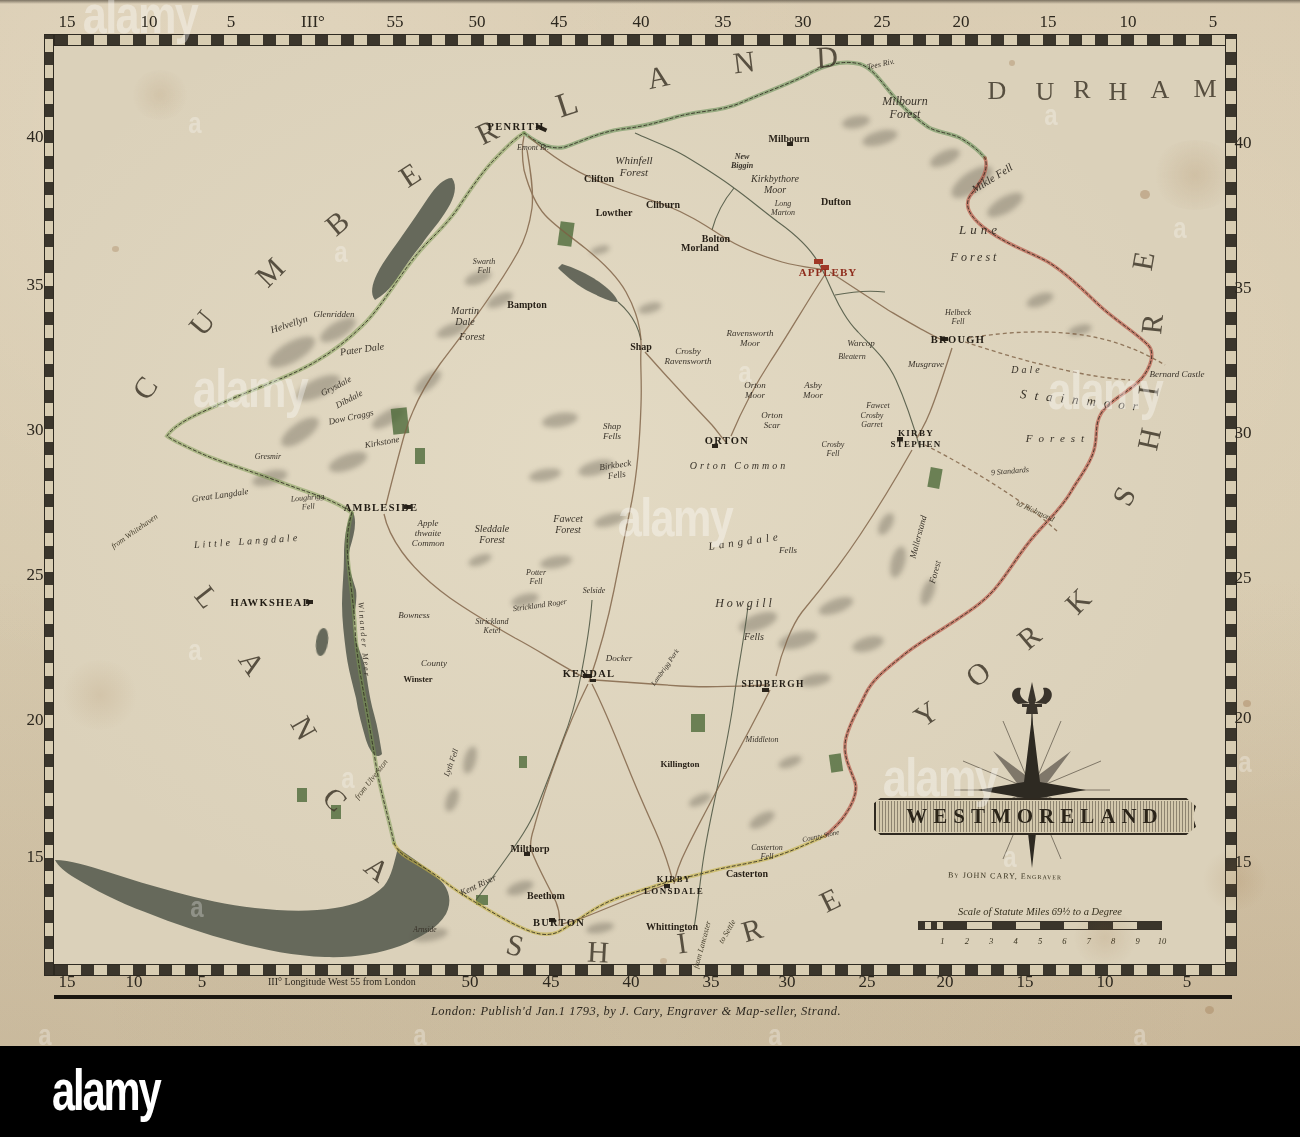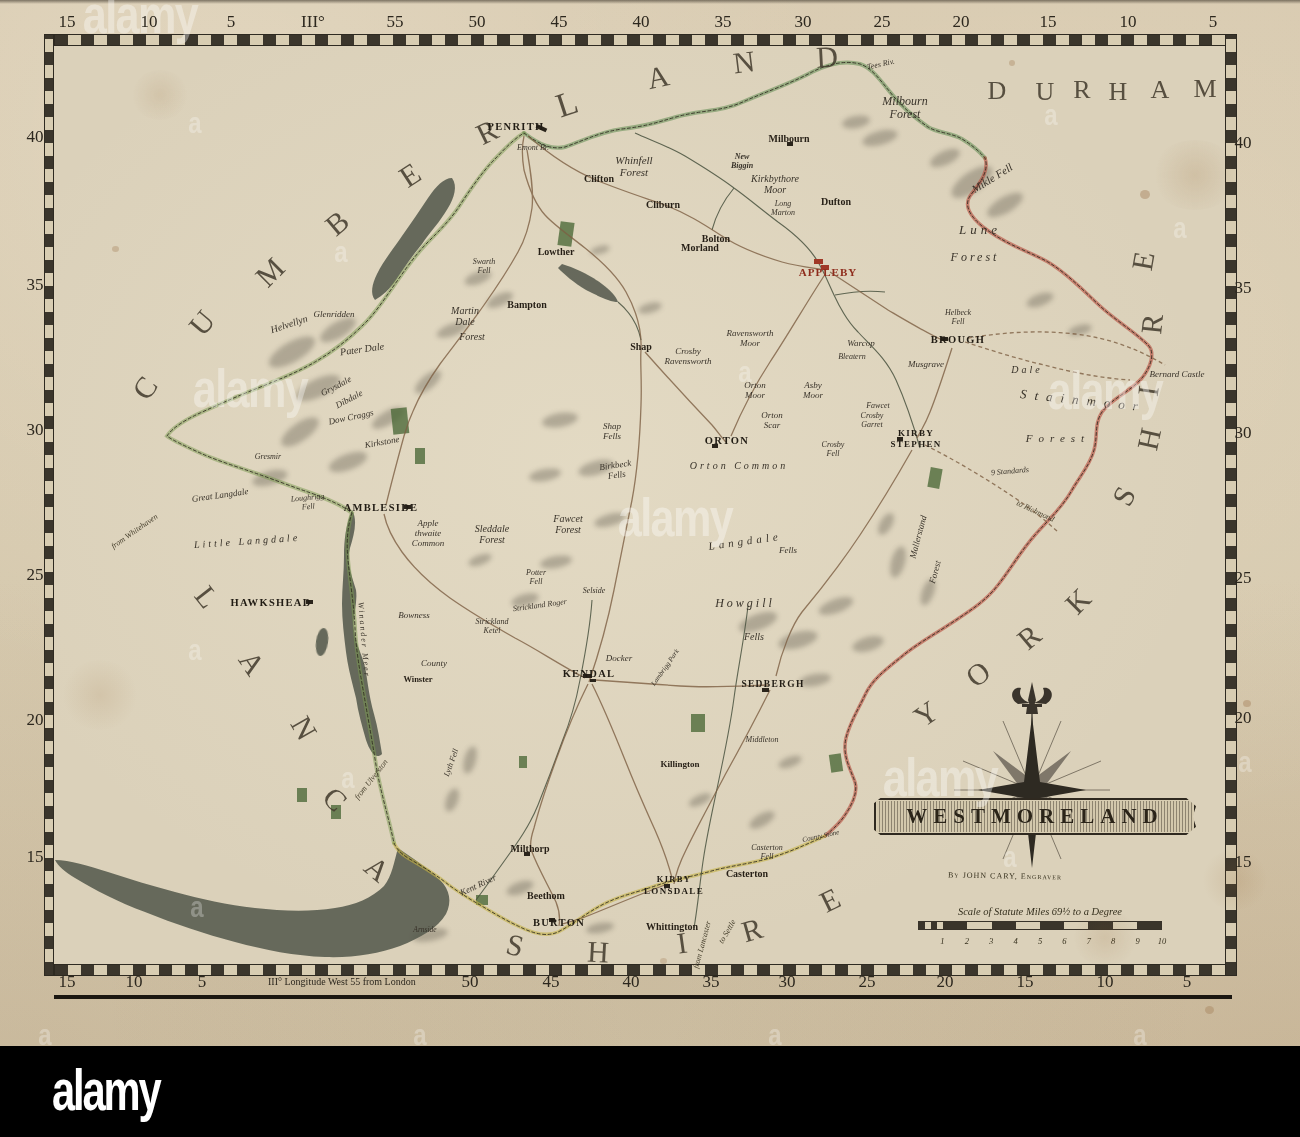--- a/index.html
+++ b/index.html
@@ -290,21 +290,21 @@
       <div class="lbl lbl-town2" style="left: 546px; top: 896px; transform: translate(-50%, -50%);">Beethom</div>
       <div class="lbl lbl-town2" style="left: 672px; top: 927px; transform: translate(-50%, -50%);">Whittington</div>
       <div class="lbl lbl-town2" style="left: 747px; top: 874px; transform: translate(-50%, -50%);">Casterton</div>
       <div class="lbl lbl-town2" style="left: 789px; top: 139px; transform: translate(-50%, -50%);">Milbourn</div>
       <div class="lbl lbl-town2" style="left: 836px; top: 202px; transform: translate(-50%, -50%);">Dufton</div>
       <div class="lbl lbl-town2" style="left: 716px; top: 239px; transform: translate(-50%, -50%);">Bolton</div>
       <div class="lbl lbl-town2" style="left: 700px; top: 248px; transform: translate(-50%, -50%);">Morland</div>
       <div class="lbl lbl-town2" style="left: 527px; top: 305px; transform: translate(-50%, -50%);">Bampton</div>
       <div class="lbl lbl-town2" style="left: 641px; top: 347px; transform: translate(-50%, -50%);">Shap</div>
       <div class="lbl lbl-town2" style="left: 599px; top: 179px; transform: translate(-50%, -50%);">Clifton</div>
-      <div class="lbl lbl-town2" style="left: 556px; top: 213px; transform: translate(-50%, -50%); margin-top: 39px;">Lowther</div>
+      <div class="lbl lbl-town2" style="left: 614px; top: 213px; transform: translate(-50%, -50%);">Lowther</div>
       <div class="lbl lbl-town2" style="left: 663px; top: 205px; transform: translate(-50%, -50%);">Cliburn</div>
       <div class="lbl lbl-town2" style="left: 418px; top: 680px; font-size: 8.5px; transform: translate(-50%, -50%);">Winster</div>
       <div class="lbl lbl-scr" style="left: 434px; top: 663px; transform: translate(-50%, -50%);">County</div>
       <div class="lbl lbl-scr" style="left: 414px; top: 615px; transform: translate(-50%, -50%);">Bowness</div>
       <div class="lbl lbl-town2" style="left: 680px; top: 764px; font-size: 9px; transform: translate(-50%, -50%);">Killington</div>
       <div class="lbl lbl-scr" style="left: 762px; top: 740px; font-size: 8px; transform: translate(-50%, -50%);">Middleton</div>
       <div class="lbl lbl-scr" style="left: 533px; top: 148px; font-size: 8px; transform: translate(-50%, -50%);">Emont Br.</div>
       <div class="lbl lbl-scr" style="left: 634px; top: 166px; font-size: 11px; transform: translate(-50%, -50%);">Whinfell
 Forest</div>
       <div class="lbl lbl-scr" style="left: 775px; top: 184px; font-size: 10px; transform: translate(-50%, -50%);">Kirkbythore
@@ -425,20 +425,21 @@
       <div class="scale-num" style="left: 991.2px;">3</div>
       <div class="scale-num" style="left: 1015.6px;">4</div>
       <div class="scale-num" style="left: 1040px;">5</div>
       <div class="scale-num" style="left: 1064.4px;">6</div>
       <div class="scale-num" style="left: 1088.8px;">7</div>
       <div class="scale-num" style="left: 1113.2px;">8</div>
       <div class="scale-num" style="left: 1137.6px;">9</div>
       <div class="scale-num" style="left: 1162px;">10</div>
     </div>
 
+  <div id="publication">London: Publish'd Jan.1 1793, by J. Cary, Engraver &amp; Map-seller, Strand.</div>
 
   <div class="stain" style="left:1150px;top:140px;width:90px;height:70px;background:radial-gradient(circle,rgba(150,105,55,.16),transparent 70%);"></div>
   <div class="stain" style="left:60px;top:660px;width:80px;height:70px;background:radial-gradient(circle,rgba(150,105,55,.13),transparent 70%);"></div>
   <div class="stain" style="left:1200px;top:850px;width:70px;height:60px;background:radial-gradient(circle,rgba(150,105,55,.15),transparent 70%);"></div>
   <div class="stain" style="left:130px;top:70px;width:60px;height:50px;background:radial-gradient(circle,rgba(150,105,55,.12),transparent 70%);"></div>
   <div class="stain" style="left:1070px;top:910px;width:70px;height:55px;background:radial-gradient(circle,rgba(150,105,55,.14),transparent 70%);"></div>
   <div class="stain" style="left:1140px;top:190px;width:10px;height:9px;background:rgba(140,90,45,.3);"></div>
   <div class="stain" style="left:112px;top:246px;width:7px;height:6px;background:rgba(140,90,45,.25);"></div>
   <div class="stain" style="left:1009px;top:60px;width:6px;height:6px;background:rgba(140,90,45,.25);"></div>
   <div class="stain" style="left:1243px;top:700px;width:8px;height:7px;background:rgba(140,90,45,.28);"></div>

